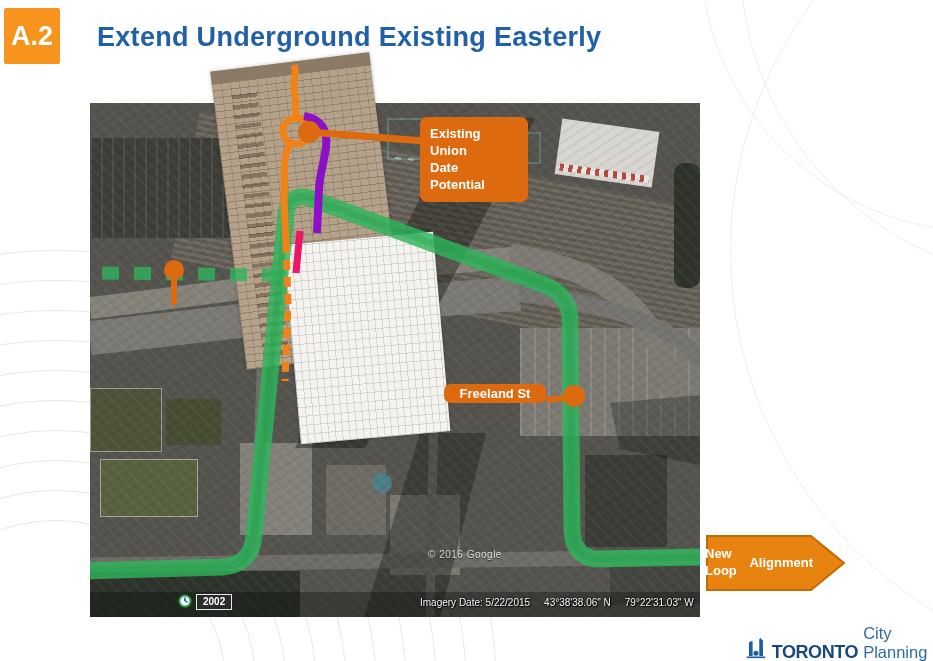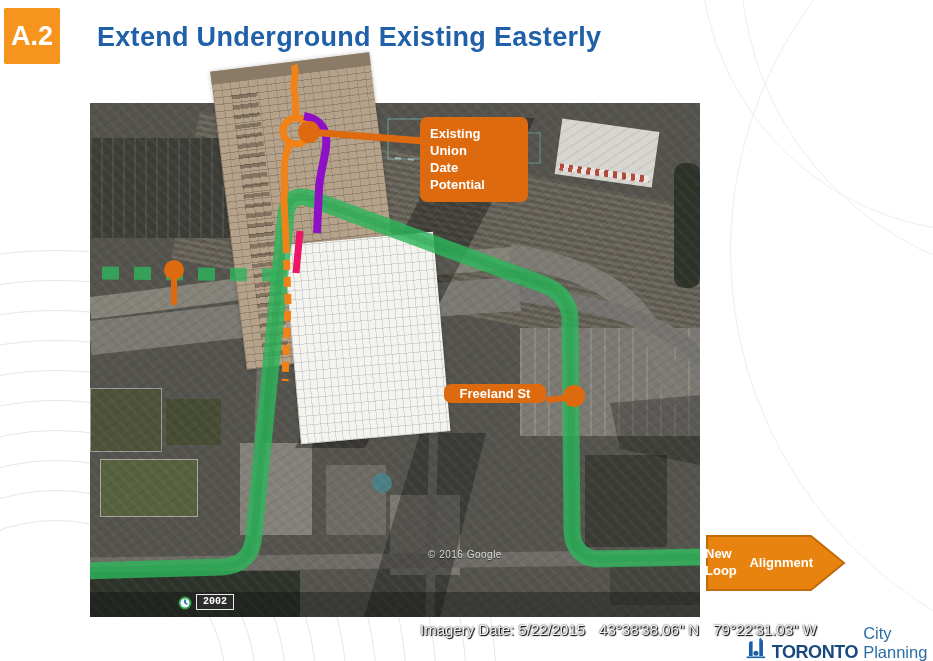--- a/index.html
+++ b/index.html
@@ -72,23 +72,23 @@
   .co-union{left:330px;top:14px;width:88px;}
   .co-bremner{left:34px;top:200px;width:100px;text-align:center;padding:8px 8px;}
   .co-freeland{left:354px;top:281px;width:84px;text-align:center;padding:1px 9px;}
 
   
   .google{position:absolute;left:338px;top:446px;color:rgba(255,255,255,.78);
           font-size:10px;letter-spacing:.5px;text-shadow:0 1px 1px rgba(0,0,0,.6);}
   .imgbar{position:absolute;left:0;right:0;top:489px;height:25px;
           background:rgba(12,12,12,.35);}
   .imgtexts{position:absolute;left:330px;top:494px;display:flex;gap:14px;
-          color:#f3f3f3;font-size:15px;white-space:nowrap;
-          text-shadow:0 0 2px #000,1px 1px 1px #000;margin-top:24px;}
-  .yearwrap{position:absolute;left:88px;top:491px;display:flex;align-items:flex-end;gap:4px;font-family:Liberation Mono, monospace;}
+          color:#f3f3f3;font-size:10px;white-space:nowrap;
+          text-shadow:0 0 2px #000,1px 1px 1px #000;}
+  .yearwrap{position:absolute;left:88px;top:491px;display:flex;align-items:flex-start;gap:4px;}
   .yearbox{background:#2b2b2b;border:1.5px solid #e8e8e8;color:#fff;font-size:10px;
            font-weight:bold;padding:1px 6px;line-height:12px;}
 
   
   .newloop{position:absolute;left:705px;top:534px;width:142px;height:58px;}
   .newloop .txt{position:absolute;left:0;top:0;width:108px;height:58px;display:flex;
       flex-direction:row;align-items:center;justify-content:center;
       color:#fff;font-weight:bold;font-size:13px;line-height:1.3;}
 
   

